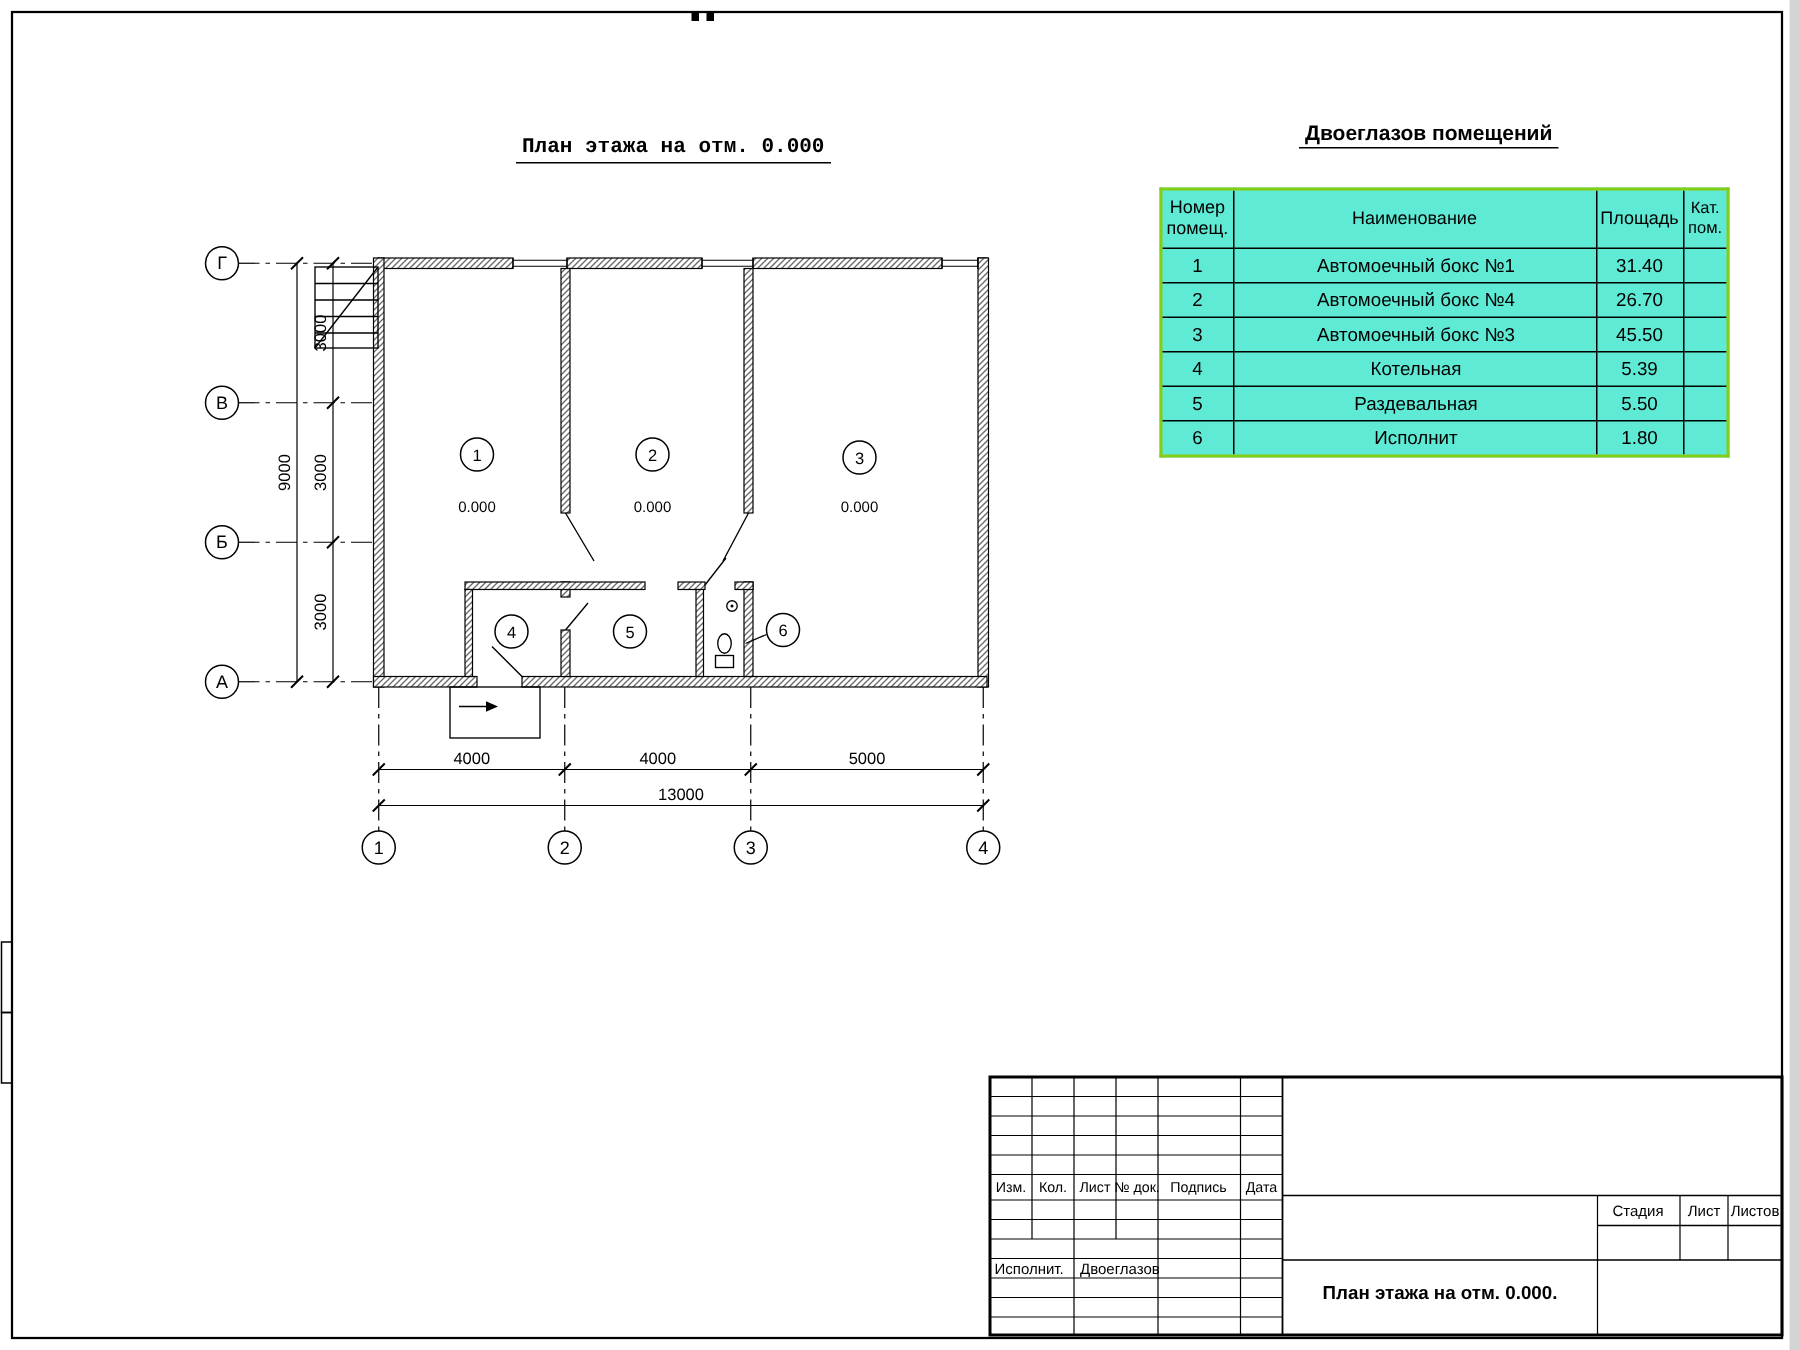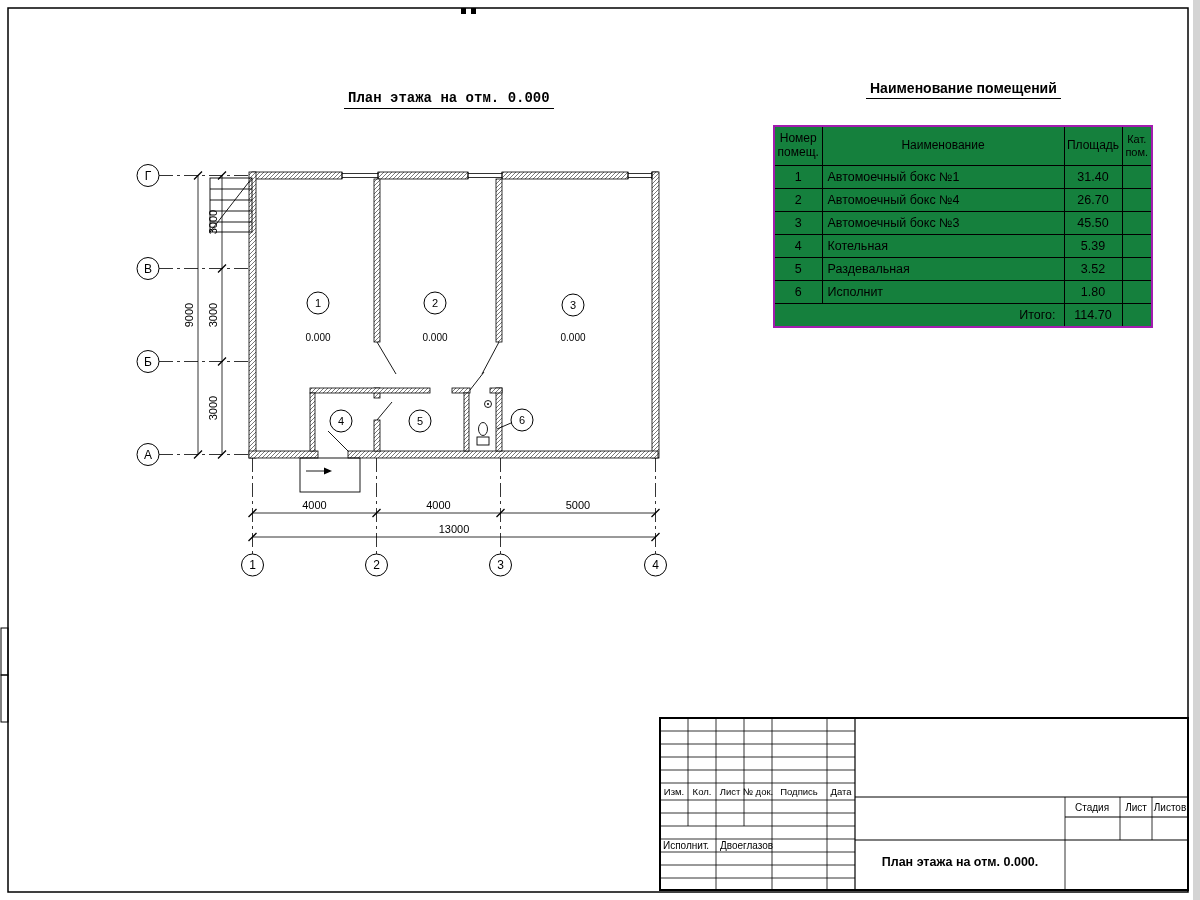--- a/index.html
+++ b/index.html
@@ -2,27 +2,27 @@
 <html><head>
 <meta charset="utf-8">
 <style>
   html,body{margin:0;padding:0;background:#ffffff;}
   .page{position:relative;width:1200px;height:900px;background:#fff;overflow:hidden;
         font-family:"Liberation Sans",sans-serif;color:#000;}
   .abs{position:absolute;}
   svg text{font-family:"Liberation Sans",sans-serif;fill:#000;stroke:none;}
   .drawing-title{font-weight:bold;font-size:14px;border-bottom:1.6px solid #000;
                  padding:0 4px 2px;white-space:nowrap;background:#fff;}
-  table.expl{border-collapse:collapse;border:2px solid #a21caf;background:#15803d;table-layout:fixed;}
+  table.expl{border-collapse:collapse;border:2px solid #84cc16;background:#5eead4;table-layout:fixed;}
   .expl th,.expl td{border:1px solid #000;overflow:hidden;}
   .expl th{font-weight:normal;font-size:12px;text-align:center;vertical-align:middle;
            height:36px;padding:1px 2px;line-height:1.15;}
   .expl th.cath{font-size:11px;}
   .expl td{font-size:12.5px;height:20px;text-align:center;vertical-align:middle;padding:1px 3px;}
-  .expl td.name{text-align:left;padding-left:5px;}
+  .expl td.name{text-align:center;padding-left:5px;}
   .expl td.total-label{text-align:right;padding-right:8px;}
 </style>
 </head>
 <body>
 
 <div class="page">
 
   <svg class="abs" style="left:0;top:0;" width="1200" height="900" viewBox="0 0 1200 900">
     <defs>
       <pattern id="wallHatch" width="4" height="4" patternUnits="userSpaceOnUse">
@@ -195,21 +195,21 @@
         <text x="1092" y="810.5">Стадия</text>
         <text x="1136" y="810.5">Лист</text>
         <text x="1170" y="810.5">Листов</text>
       </g>
       <text x="960" y="866" font-size="12.5" font-weight="bold" text-anchor="middle">План этажа на отм. 0.000.</text>
     </g>
   </svg>
 
   <div class="abs drawing-title" style="left:344px;top:90px;font-family:Liberation Mono, monospace;">План этажа на отм. 0.000</div>
 
-  <div class="abs drawing-title" style="left:866px;top:80px;">Наименование помещений</div>
+  <div class="abs drawing-title" style="left:866px;top:80px;">Двоеглазов помещений</div>
 
   <div class="abs" style="left:773px;top:125px;">
     <table class="expl">
       <colgroup>
         <col style="width:48px">
           <col style="width:242px">
           <col style="width:58px">
           <col style="width:30px">
       </colgroup>
       <thead>
@@ -241,33 +241,28 @@
         </tr>
         <tr>
           <td>4</td>
           <td class="name">Котельная</td>
           <td>5.39</td>
           <td></td>
         </tr>
         <tr>
           <td>5</td>
           <td class="name">Раздевальная</td>
-          <td>3.52</td>
+          <td>5.50</td>
           <td></td>
         </tr>
         <tr>
           <td>6</td>
           <td class="name">Исполнит</td>
           <td>1.80</td>
           <td></td>
         </tr>
-        <tr>
-          <td colspan="2" class="total-label">Итого:</td>
-          <td>114.70</td>
-          <td></td>
-        </tr>
       </tbody>
     </table>
   </div>
 
   <div class="abs" style="left:1193px;top:0;width:7px;height:900px;background:#d4d4d4;"></div>
 
 </div>
 
 </body></html>

